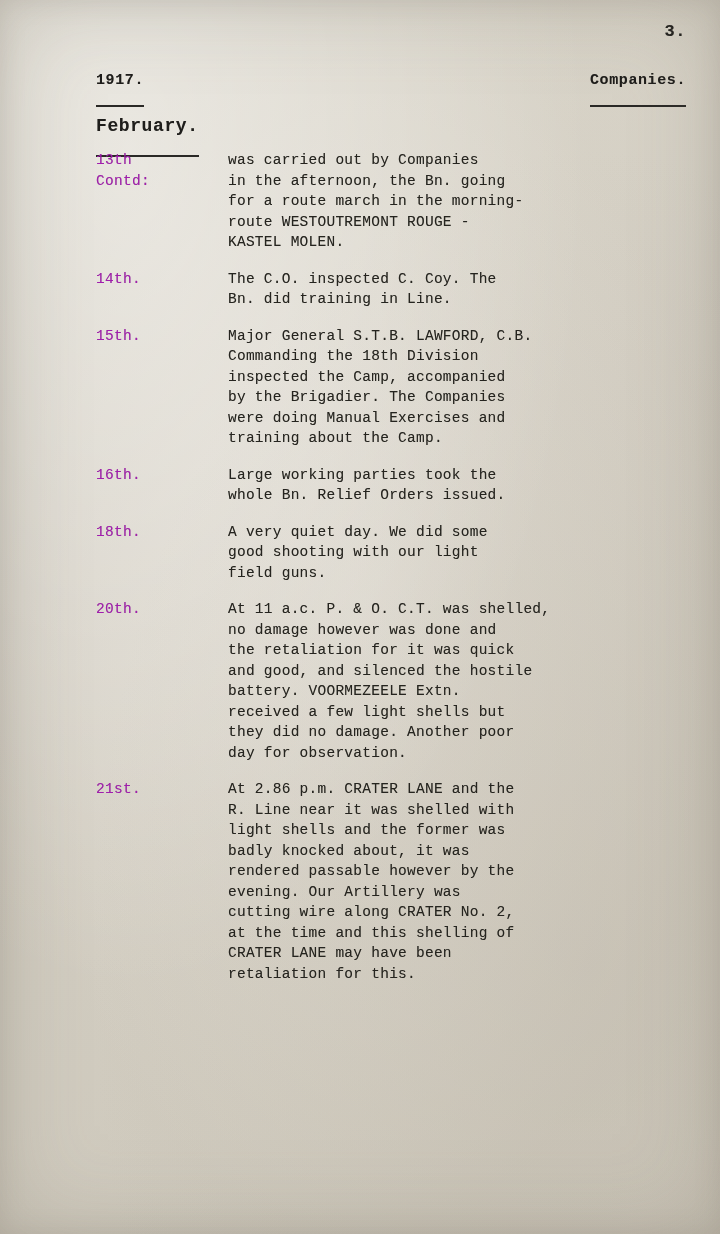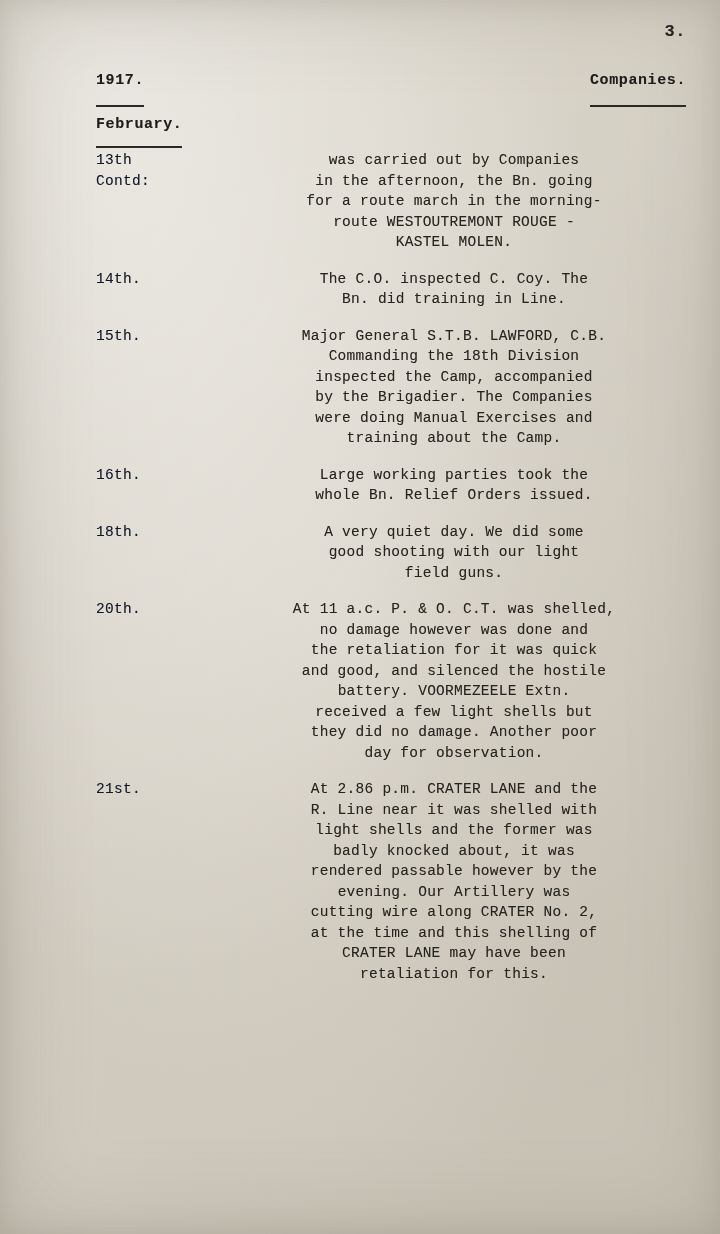--- a/index.html
+++ b/index.html
@@ -62,25 +62,25 @@
     letter-spacing: 0.6px;
     border-bottom: 2px solid #2a2926;
     padding-bottom: 16px;
     color: #1e1d1b;
   }
 
   .month {
     position: absolute;
     top: 116px;
     left: 96px;
-    font-size: 15px;
+    font-size: 18px;
     font-weight: bold;
     letter-spacing: 0.6px;
     border-bottom: 2px solid #2a2926;
-    padding-bottom: 13px;
+    padding-bottom: 19px;
     color: #1e1d1b;
   }
 
   .entries {
     position: absolute;
     top: 150px;
     left: 96px;
     right: 40px;
   }
 
@@ -89,30 +89,29 @@
     align-items: flex-start;
     margin-bottom: 16px;
   }
   .entry-date {
     width: 132px;
     flex: 0 0 132px;
     font-size: 14.5px;
     line-height: 20.5px;
     letter-spacing: 0.3px;
     white-space: pre-line;
-    color: #0f172a;
+    color: #a21caf;
   }
   .entry-text {
     flex: 1 1 auto;
     font-size: 14.5px;
     line-height: 20.5px;
     letter-spacing: 0.25px;
     white-space: pre-line;
     color: #25241f;
-    text-align: center;
   }
 
   
   .entry-date, .entry-text, .month, .header-year, .header-appendix, .page-number {
     text-shadow: 0 0 0.6px rgba(60,56,48,0.35);
   }
 </style>
 </head>
 <body>
 

